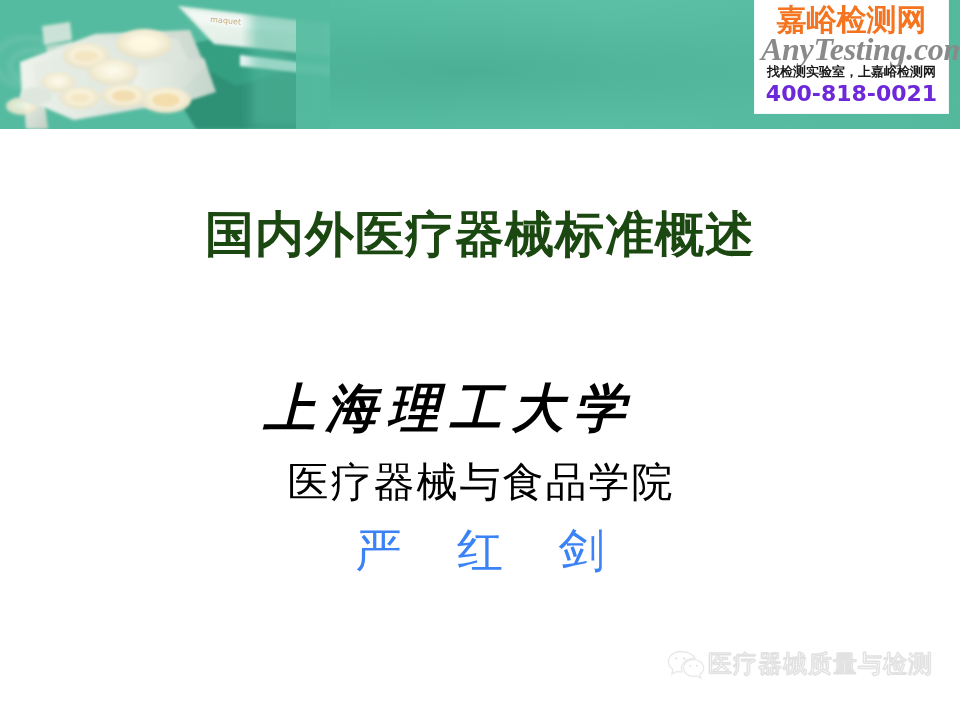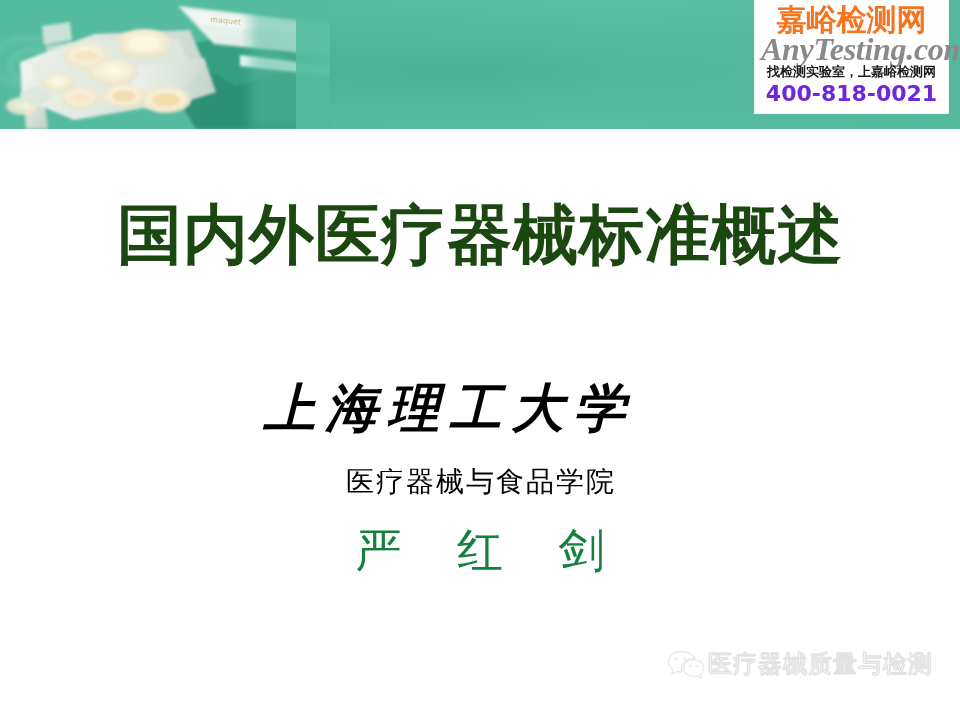--- a/index.html
+++ b/index.html
@@ -103,21 +103,21 @@
 
   
   #main-title {
     position: absolute;
     left: 0;
     top: 196px;
     width: 960px;
     text-align: center;
     font-family: "DejaVu Sans", "Liberation Sans", sans-serif;
     font-weight: bold;
-    font-size: 65px;
+    font-size: 49px;
     line-height: 78px;
     color: #1B4710;
     letter-spacing: 1px;
     white-space: nowrap;
   }
 
   
   #university {
     position: absolute;
     left: 0;
@@ -134,37 +134,37 @@
     text-indent: 10px;
     white-space: nowrap;
   }
   #college {
     position: absolute;
     left: 0;
     top: 459px;
     width: 960px;
     text-align: center;
     font-family: "Liberation Serif", "DejaVu Serif", serif;
-    font-size: 28px;
+    font-size: 41px;
     line-height: 46px;
     color: #000000;
     letter-spacing: 2px;
     text-indent: 2px;
     white-space: nowrap;
   }
   #presenter {
     position: absolute;
     left: 0;
     top: 520px;
     width: 960px;
     text-align: center;
     font-family: "Liberation Serif", "DejaVu Serif", serif;
     font-size: 46px;
     line-height: 62px;
-    color: #15803d;
+    color: #3b82f6;
     letter-spacing: 22px;
     text-indent: 22px;
     white-space: nowrap;
   }
 
   
   #watermark {
     position: absolute;
     left: 666px;
     top: 648px;

